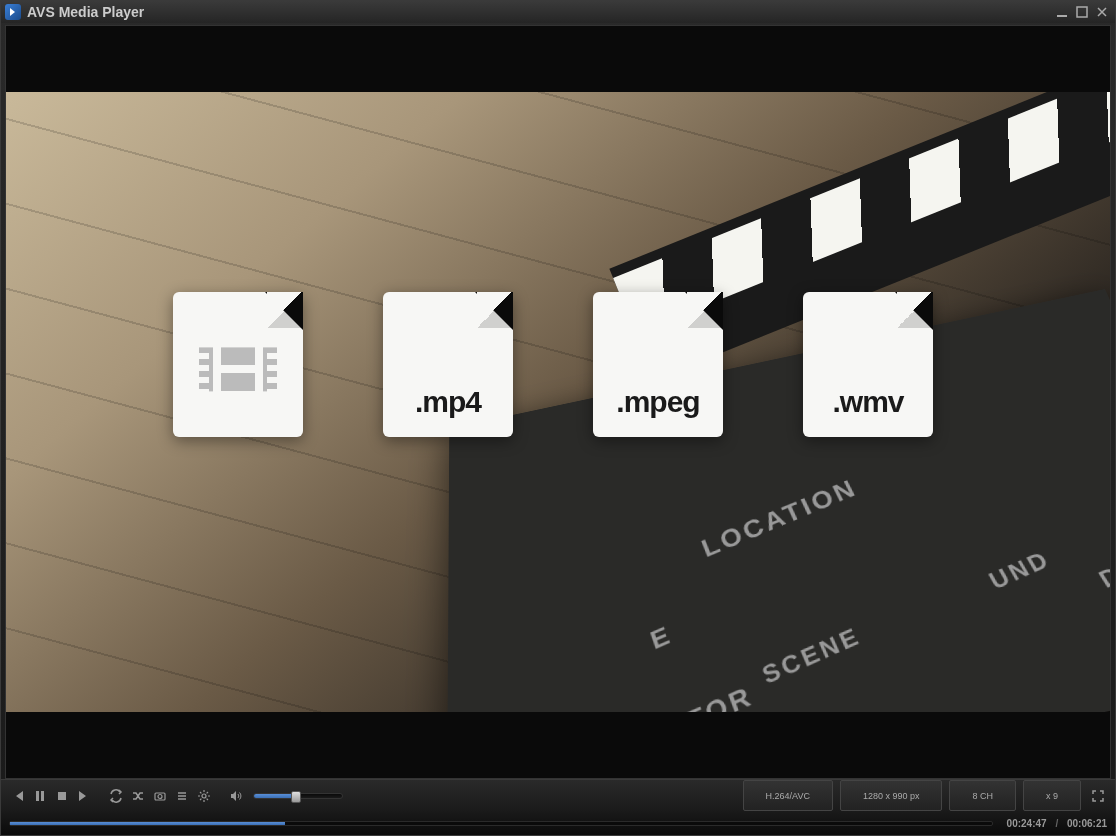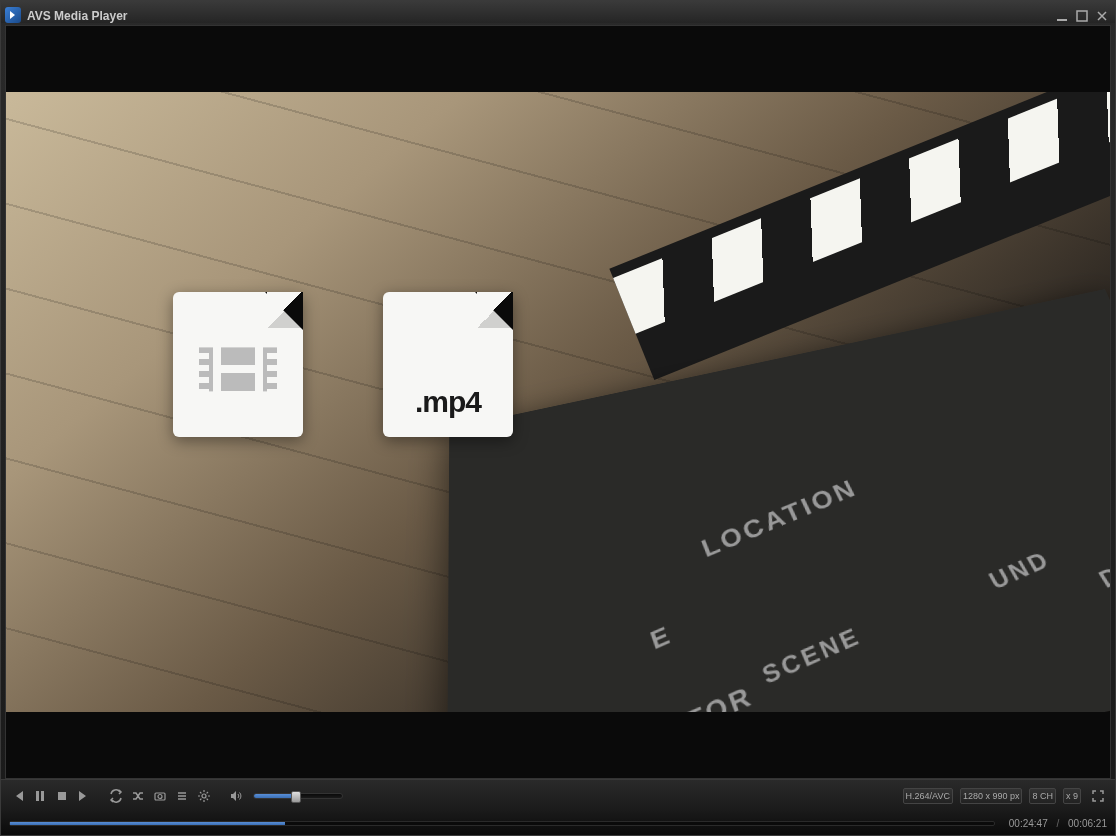--- a/index.html
+++ b/index.html
@@ -15,24 +15,24 @@
   height: 100%;
   background: linear-gradient(to bottom, #2a2a2a 0%, #1a1a1a 100%);
   border: 1px solid #3a3a3a;
   display: flex;
   flex-direction: column;
 }
 .titlebar {
   height: 22px;
   background: linear-gradient(to bottom, #3a3a3a 0%, #252525 100%);
   display: flex;
-  align-items: flex-end;
+  align-items: center;
   padding: 0 4px;
   color: #ccc;
-  font-size: 12px;
+  font-size: 14px;
   font-weight: bold;
 }
 .titlebar .logo {
   width: 16px; height: 16px;
   margin-right: 6px;
   border-radius: 3px;
   background: linear-gradient(135deg, #3a7fd6 0%, #1a4a8a 100%);
   position: relative;
 }
 .titlebar .logo::after {
@@ -243,22 +243,22 @@
   position: absolute;
   left: 42%; top: -3px;
   width: 10px; height: 12px;
   background: linear-gradient(to bottom, #e0e0e0, #999);
   border-radius: 2px;
   border: 1px solid #555;
 }
 
 .ctrl-spacer { flex: 1; }
 .info-pill {
-  height: 16px;
-  padding: 0 2px;
+  height: 31px;
+  padding: 0 22px;
   background: linear-gradient(to bottom, #333, #222);
   border: 1px solid #444;
   border-radius: 2px;
   font-size: 9px;
   color: #aaa;
   display: flex;
   align-items: center;
   margin-left: 3px;
   cursor: default;
 }
@@ -292,20 +292,21 @@
   position: absolute;
   left: 0; top: 0; bottom: 0;
   width: 28%;
   background: linear-gradient(to bottom, #5a8fd6, #3a6fb6);
 }
 .time-display {
   font-size: 10px;
   color: #999;
   margin-left: 14px;
   font-family: Tahoma, Arial, sans-serif;
+  font-weight: bold;
 }
 .time-sep { margin: 0 6px; color: #666; }
 </style>
 </head>
 <body>
 
 <div class="window">
 
   <div class="titlebar">
     <div class="logo"></div>
@@ -346,20 +347,28 @@
           <div class="file-icon">
             <div class="file-corner"></div>
             <div class="film-strip">
               <div class="film-strip-inner"></div>
             </div>
           </div>
           <div class="file-icon">
             <div class="file-corner"></div>
             <div class="file-label">.mp4</div>
           </div>
+          <div class="file-icon">
+            <div class="file-corner"></div>
+            <div class="file-label">.mpeg</div>
+          </div>
+          <div class="file-icon">
+            <div class="file-corner"></div>
+            <div class="file-label">.wmv</div>
+          </div>
         </div>
     </div>
   </div>
 
   <div class="controls">
     <div class="ctrl-btn">
       <svg viewBox="0 0 14 14">
           <path d="M3 2v10M12 2L5 7l7 5z"></path>
         </svg>
     </div>

